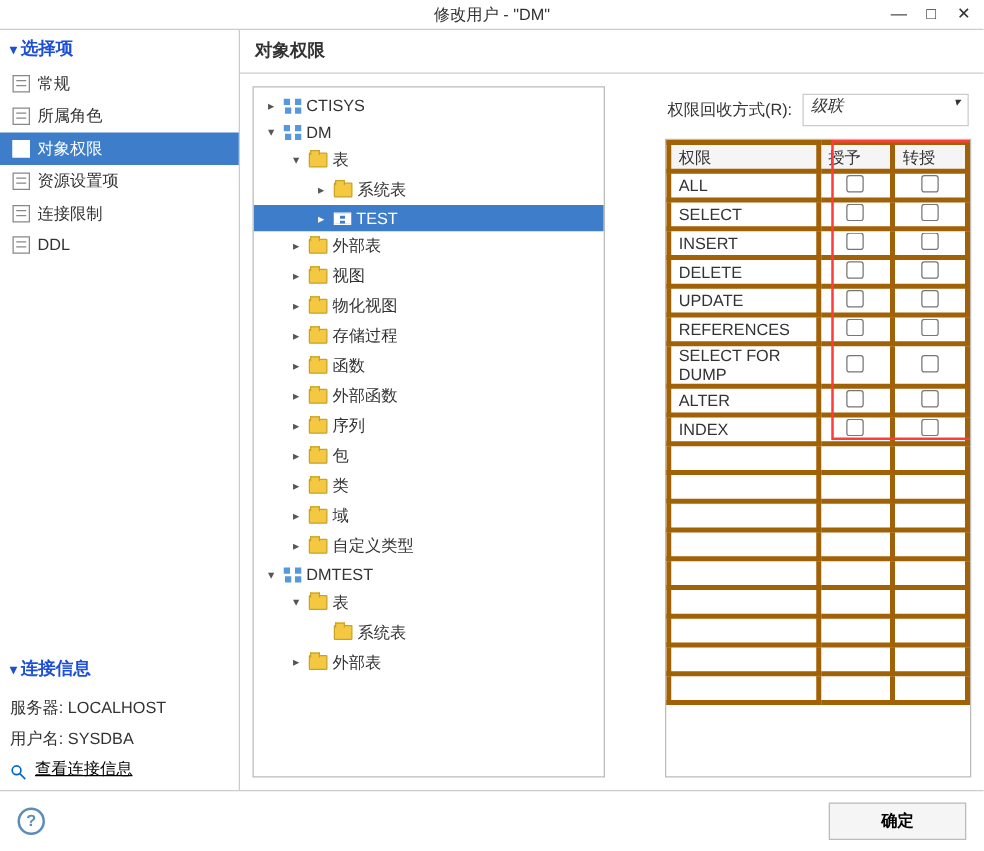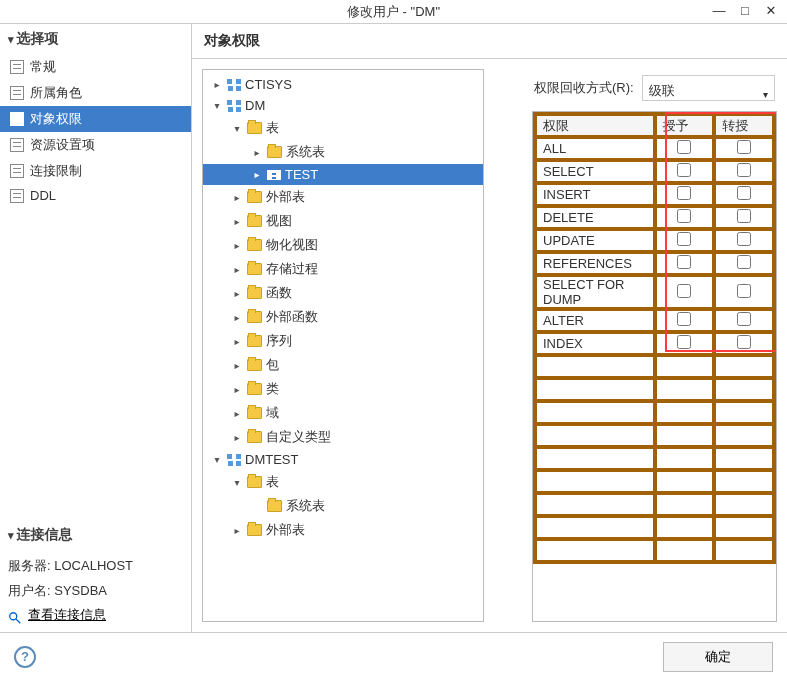--- a/index.html
+++ b/index.html
@@ -2,21 +2,21 @@
 <html><head>
 <meta charset="utf-8">
 <style>
 * { box-sizing: border-box; margin: 0; padding: 0; }
 body { font-family: "Microsoft YaHei", Arial, sans-serif; font-size: 13px; color: #333; background: #fff; width: 787px; height: 681px; overflow: hidden; position: relative; }
 .titlebar { height: 24px; border-bottom: 1px solid #ccc; display: flex; align-items: center; justify-content: center; position: relative; font-size: 13px; }
 .titlebar-controls { position: absolute; right: 8px; top: 3px; display: flex; gap: 10px; }
 .titlebar-controls span { cursor: pointer; width: 16px; text-align: center; }
 .main { display: flex; height: 608px; }
 .sidebar { width: 192px; border-right: 1px solid #ccc; display: flex; flex-direction: column; }
-.section-title { color: #404040; font-weight: bold; padding: 6px 8px; font-size: 14px; }
+.section-title { color: #1d4ed8; font-weight: bold; padding: 6px 8px; font-size: 14px; }
 .section-title::before { content: "▾ "; font-size: 11px; }
 .nav-list { flex: 0 0 auto; }
 .nav-item { display: flex; align-items: center; padding: 4px 10px; gap: 6px; cursor: pointer; }
 .nav-item.selected { background: #3d7dca; color: #fff; }
 .nav-icon { width: 14px; height: 14px; border: 1px solid #888; background: #fff; display: inline-block; position: relative; }
 .nav-icon::after { content: ""; position: absolute; left: 2px; right: 2px; top: 3px; border-top: 1px solid #888; }
 .nav-icon::before { content: ""; position: absolute; left: 2px; right: 2px; top: 7px; border-top: 1px solid #888; }
 .nav-item.selected .nav-icon { border-color: #fff; }
 .nav-item.selected .nav-icon::before, .nav-item.selected .nav-icon::after { border-color: #fff; }
 .spacer { flex: 1; }
@@ -32,32 +32,32 @@
 .tree-arrow { width: 12px; display: inline-flex; justify-content: center; font-size: 10px; color: #555; }
 .tree-node.selected .tree-arrow { color: #fff; }
 .folder-icon { width: 15px; height: 12px; background: #f5c842; border: 1px solid #c9a227; display: inline-block; border-radius: 1px; position: relative; }
 .folder-icon::before { content: ""; position: absolute; top: -3px; left: 0; width: 6px; height: 3px; background: #f5c842; border: 1px solid #c9a227; border-bottom: none; }
 .schema-icon { width: 14px; height: 12px; display: inline-block; position: relative; }
 .schema-icon::before { content: ""; position: absolute; left: 0; top: 0; width: 5px; height: 5px; background: #5599dd; }
 .schema-icon::after { content: ""; position: absolute; right: 0; bottom: 0; width: 5px; height: 5px; background: #5599dd; box-shadow: -8px 0 0 #5599dd, 0 -7px 0 #5599dd; }
 .table-icon { width: 14px; height: 10px; border: 1px solid #fff; display: inline-block; position: relative; background: linear-gradient(#fff 50%, transparent 50%), linear-gradient(90deg, #fff 33%, transparent 33%, transparent 66%, #fff 66%); background-size: 100% 4px, 100% 100%; }
 .perm-panel { flex: 1; display: flex; flex-direction: column; margin-left: 40px; }
 .perm-top { display: flex; align-items: center; gap: 8px; padding: 6px 2px 10px; font-size: 13px; }
-.perm-select { flex: 1; height: 26px; border: 1px solid #ccc; padding: 0 6px; background: #fff; display: flex; align-items: flex-end; justify-content: space-between; cursor: pointer; }
+.perm-select { flex: 1; height: 26px; border: 1px solid #ccc; padding: 0 6px; background: #fff; display: flex; align-items: flex-start; justify-content: space-between; cursor: pointer; font-style: italic; }
 .perm-table-wrap { flex: 1; border: 1px solid #bbb; overflow: hidden; }
 .perm-table { width: 100%; border-collapse: collapse; table-layout: fixed; }
 .perm-table th, .perm-table td { border: 4px solid #a16207; height: 23px; padding: 0 6px; text-align: left; font-weight: normal; font-size: 13px; }
 .perm-table th { background: #f5f5f5; }
 .perm-table td.cb { text-align: center; padding: 0; }
 .perm-table input[type=checkbox] { width: 14px; height: 14px; }
 .highlight-box { border: 2px solid #ff3b3b; position: absolute; pointer-events: none; }
 .footer { height: 48px; border-top: 1px solid #ccc; display: flex; align-items: center; padding: 0 14px; }
 .help-icon { width: 22px; height: 22px; border: 2px solid #5b8db8; border-radius: 50%; color: #5b8db8; display: flex; align-items: center; justify-content: center; font-weight: bold; cursor: pointer; }
 .footer-btns { margin-left: auto; display: flex; gap: 14px; }
-.btn { width: 110px; height: 30px; border: 1px solid #bbb; background: #f5f5f5; cursor: pointer; font-size: 13px; }
+.btn { width: 110px; height: 30px; border: 1px solid #bbb; background: #f5f5f5; cursor: pointer; font-size: 13px; font-weight: bold; }
 .col-perm { width: 50%; }
 .col-grant { width: 25%; }
 .col-trans { width: 25%; }
 </style>
 </head>
 <body>
 
 <div class="titlebar">
   <span>修改用户 - "DM"</span>
   <div class="titlebar-controls">

